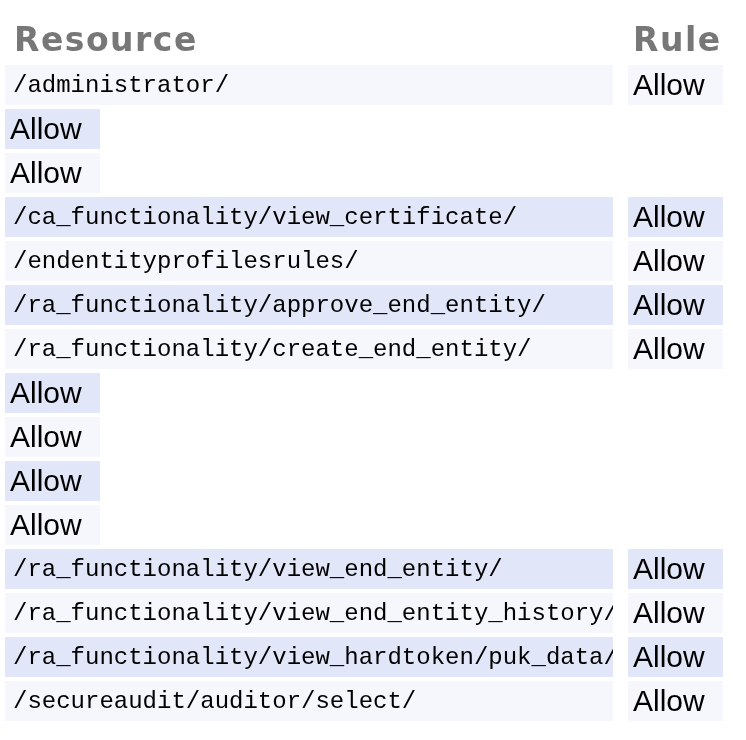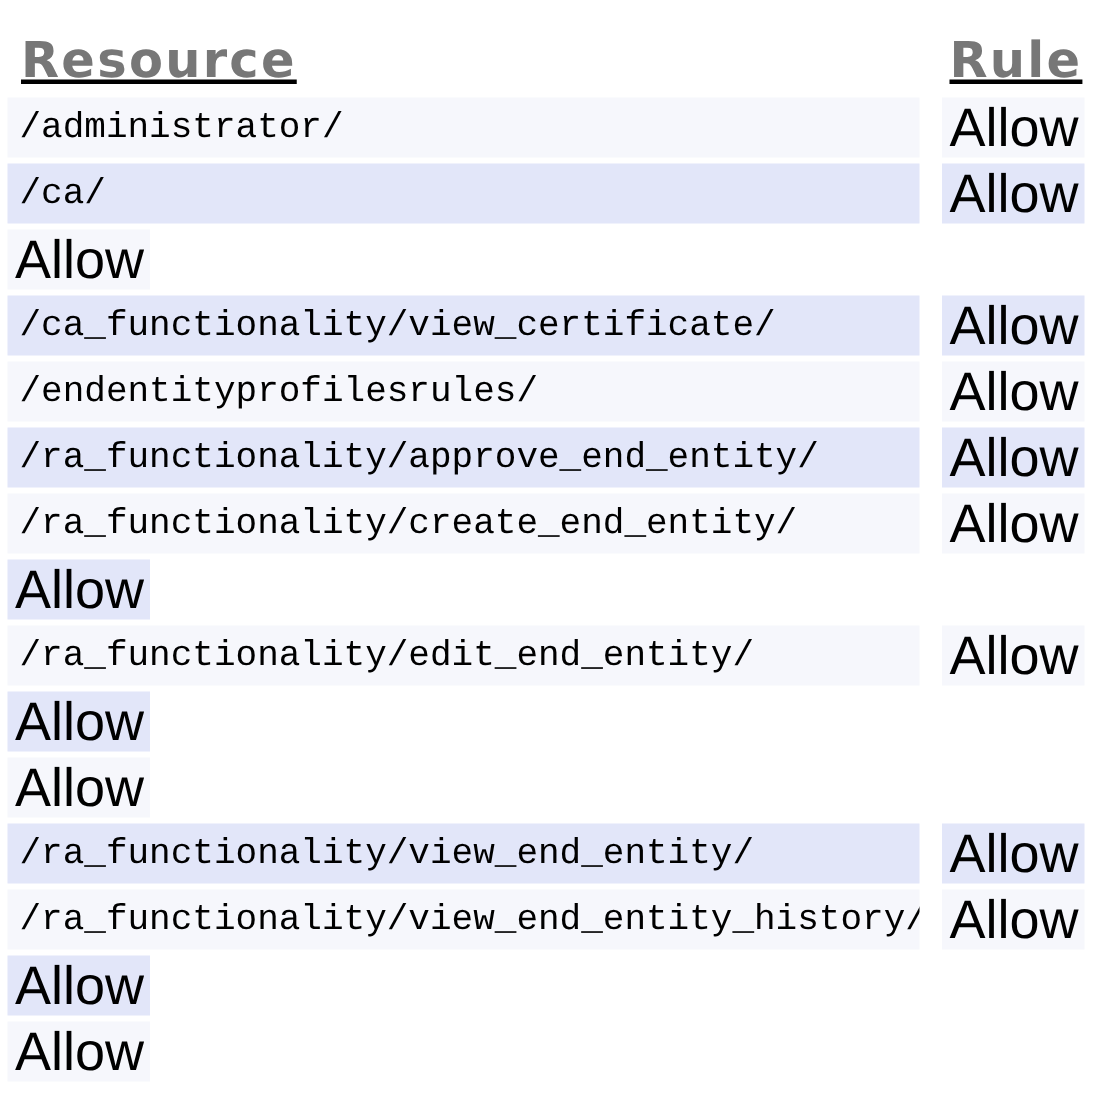--- a/index.html
+++ b/index.html
@@ -14,21 +14,20 @@
     padding-top: 3px;
     padding-left: 5px;
     width: 723px;
   }
   .tr {
     display: flex;
     margin-bottom: 4px;
   }
   .tr.header-row {
     height: 58px;
-    text-decoration: underline;
   }
   .tr.data-row {
     height: 40px;
   }
   .cell {
     box-sizing: border-box;
     display: flex;
     align-items: center;
   }
   .resource-col {
@@ -53,21 +52,21 @@
   .data-row .resource-col {
     font-family: "Liberation Mono", "DejaVu Sans Mono", monospace;
     font-size: 24px;
     color: #000000;
     padding-left: 8px;
     white-space: nowrap;
     overflow: hidden;
   }
   .data-row .rule-col {
     font-family: "Liberation Sans", "DejaVu Sans", sans-serif;
-    font-size: 36px;
+    font-size: 30px;
     color: #000000;
     padding-left: 5px;
     white-space: nowrap;
   }
   .data-row.light .cell { background: #f6f7fc; }
   .data-row.dark .cell { background: #e2e6f9; }
 </style>
 </head>
 <body>
 
@@ -76,21 +75,20 @@
   <div class="tr header-row">
     <div class="cell header-cell resource-col">Resource</div>
     <div class="cell header-cell rule-col">Rule</div>
   </div>
 
   <div class="tr data-row light">
     <div class="cell resource-col">/administrator/</div>
     <div class="cell rule-col">Allow</div>
   </div>
   <div class="tr data-row dark">
-    <div class="cell resource-col">/ca/</div>
     <div class="cell rule-col">Allow</div>
   </div>
   <div class="tr data-row light">
     <div class="cell rule-col">Allow</div>
   </div>
   <div class="tr data-row dark">
     <div class="cell resource-col">/ca_functionality/view_certificate/</div>
     <div class="cell rule-col">Allow</div>
   </div>
   <div class="tr data-row light">
@@ -102,37 +100,38 @@
     <div class="cell rule-col">Allow</div>
   </div>
   <div class="tr data-row light">
     <div class="cell resource-col">/ra_functionality/create_end_entity/</div>
     <div class="cell rule-col">Allow</div>
   </div>
   <div class="tr data-row dark">
     <div class="cell rule-col">Allow</div>
   </div>
   <div class="tr data-row light">
-    <div class="cell resource-col">/ra_functionality/edit_end_entity/</div>
     <div class="cell rule-col">Allow</div>
   </div>
   <div class="tr data-row dark">
     <div class="cell rule-col">Allow</div>
   </div>
   <div class="tr data-row light">
     <div class="cell rule-col">Allow</div>
   </div>
   <div class="tr data-row dark">
     <div class="cell resource-col">/ra_functionality/view_end_entity/</div>
     <div class="cell rule-col">Allow</div>
   </div>
   <div class="tr data-row light">
     <div class="cell resource-col">/ra_functionality/view_end_entity_history/</div>
     <div class="cell rule-col">Allow</div>
   </div>
   <div class="tr data-row dark">
+    <div class="cell resource-col">/ra_functionality/view_hardtoken/puk_data/</div>
     <div class="cell rule-col">Allow</div>
   </div>
   <div class="tr data-row light">
+    <div class="cell resource-col">/secureaudit/auditor/select/</div>
     <div class="cell rule-col">Allow</div>
   </div>
 
 </div>
 
 </body></html>

